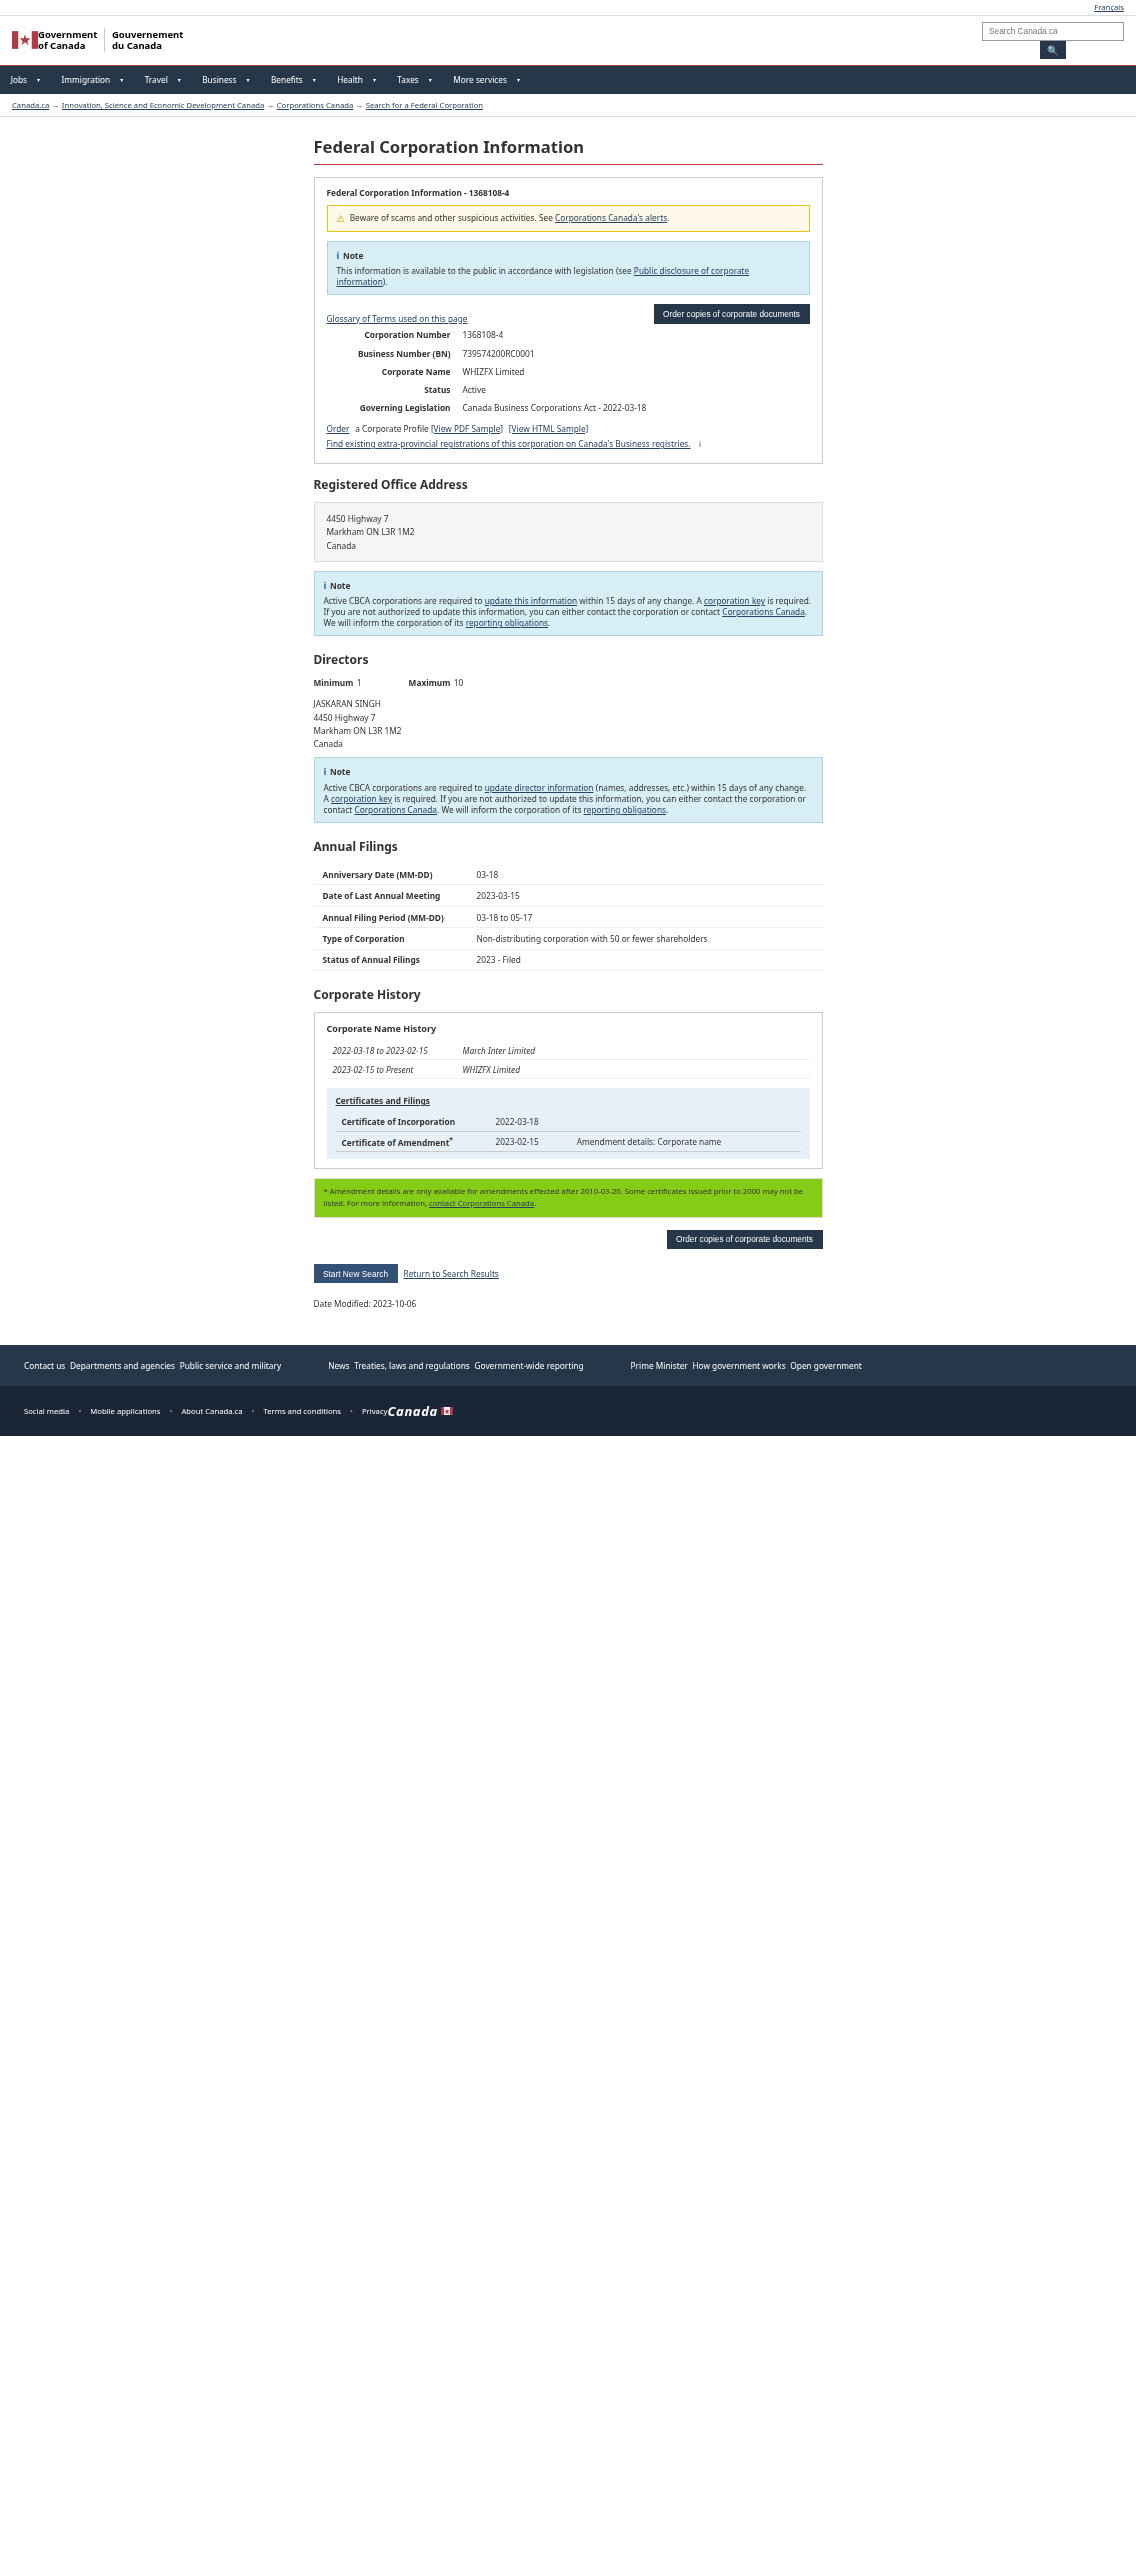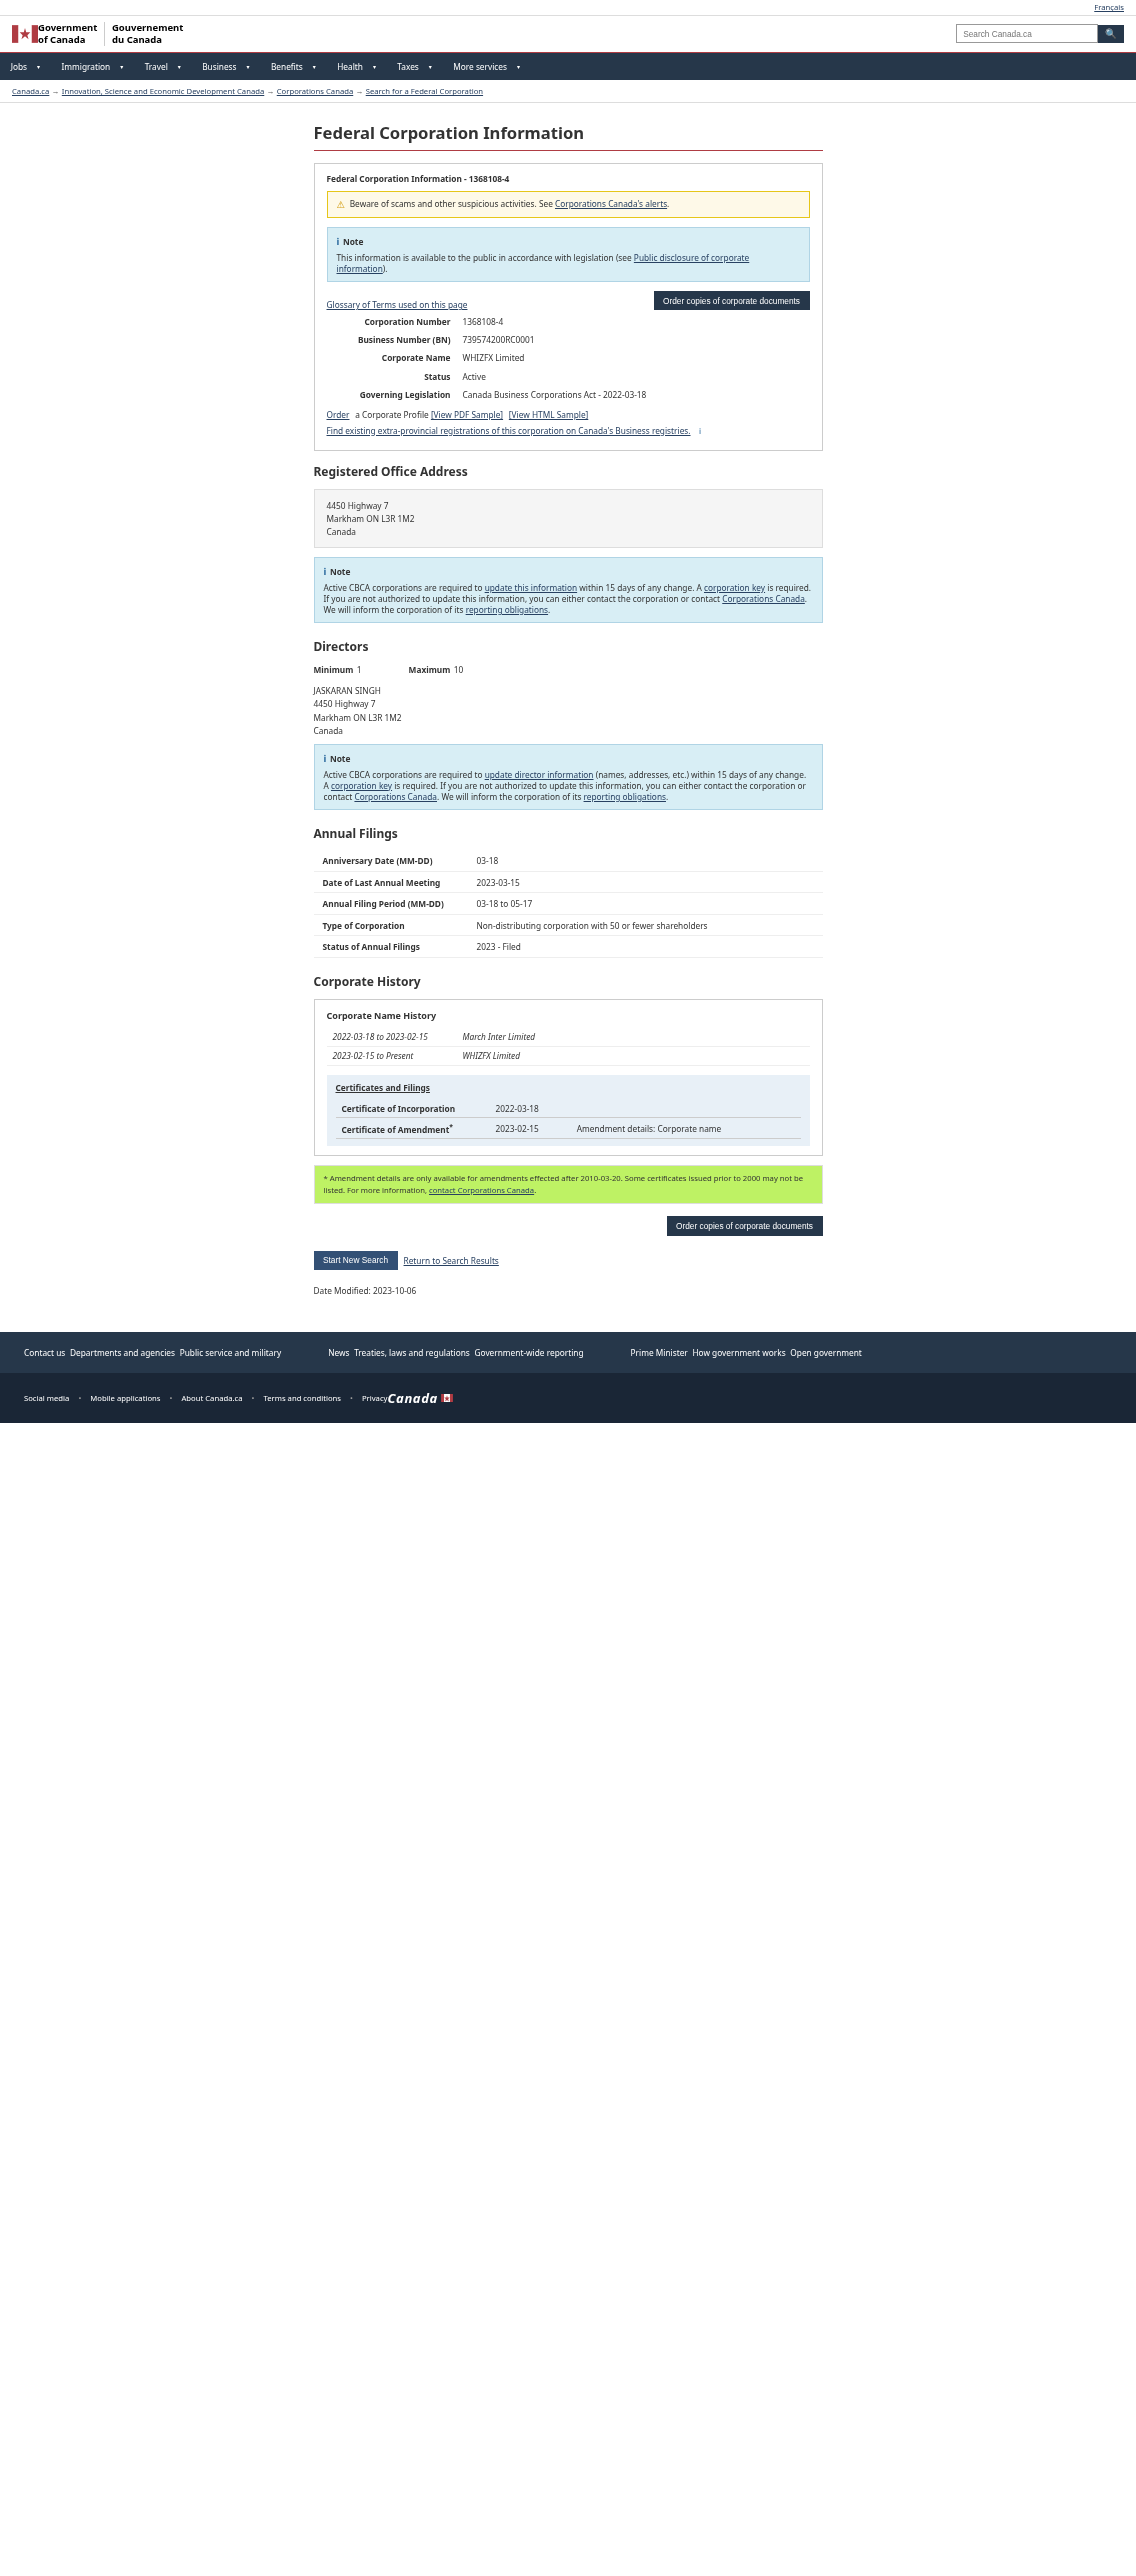--- a/index.html
+++ b/index.html
@@ -10,21 +10,21 @@
     .top-bar { display: flex; justify-content: flex-end; padding: 2.4px 12px; background: #fff; border-bottom: 0.6px solid #ddd; }
     .top-bar a { font-size: 7.7px; color: #284162; }
 
     
     .header { display: flex; align-items: center; justify-content: space-between; padding: 6px 12px; background: #fff; border-bottom: 1.2px solid #af3c43; }
     .header-logo { display: flex; align-items: center; }
     .canada-flag { width: 26px; height: 18px; background: #fff; display: flex; align-items: center; justify-content: center; }
     .flag-svg { width: 26px; height: 18px; }
     .header-gov-text { font-size: 9.5px; font-weight: bold; color: #000; line-height: 1.2; }
     .header-gov-text span { display: block; }
-    .header-search { display: flex; align-items: center; gap: 0; }
+    .header-search { display: flex; align-items: center; gap: 0; flex-direction: column; }
     .header-search input { padding: 3.6px 6px; border: 0.6px solid #999; font-size: 8.3px; width: 142px; outline: none; }
     .header-search button { padding: 3.6px 7px; background: #26374a; border: none; color: #fff; cursor: pointer; font-size: 9.5px; }
 
     
     .nav { background: #26374a; display: flex; align-items: center; }
     .nav-item { color: #fff; padding: 8.3px 10.7px; font-size: 8.3px; cursor: pointer; display: flex; align-items: center; gap: 10px; white-space: nowrap; }
     .nav-item .caret { font-size: 6px; }
 
     
     .breadcrumb { padding: 6px 12px; font-size: 7.7px; display: flex; align-items: center; flex-wrap: wrap; gap: 2.4px; border-bottom: 0.6px solid #ddd; background: #fff; }
@@ -81,21 +81,21 @@
     .history-table tr td:first-child { width: 130px; }
 
     
     .cert-section { background: #e8f0f7; padding: 7px 9px; margin-top: 6px; }
     .cert-section-title { font-weight: bold; font-size: 8.3px; margin-bottom: 6px; color: #333; text-decoration: underline; }
     .cert-table { width: 100%; border-collapse: collapse; }
     .cert-table tr td { padding: 3.6px 6px; font-size: 8.3px; border-bottom: 0.6px solid #ccc; }
     .cert-table tr td:first-child { font-weight: bold; width: 154px; }
 
     
-    .amendment-note { background: #bef264; border: 0.6px solid #ddd; padding: 7px 9px; margin: 9px 0; font-size: 7.7px; line-height: 1.5; }
+    .amendment-note { background: #84cc16; border: 0.6px solid #ddd; padding: 7px 9px; margin: 9px 0; font-size: 7.7px; line-height: 1.5; }
 
     
     .bottom-buttons { display: flex; align-items: center; margin-top: 12px; margin-bottom: 15px; }
 
     
     .date-modified { font-size: 8.3px; color: #333; margin-bottom: 18px; }
 
     
     .footer-main { background: #26374a; padding: 15px 24px; }
     .footer-links { display: flex; gap: 47px; flex-wrap: wrap; }

